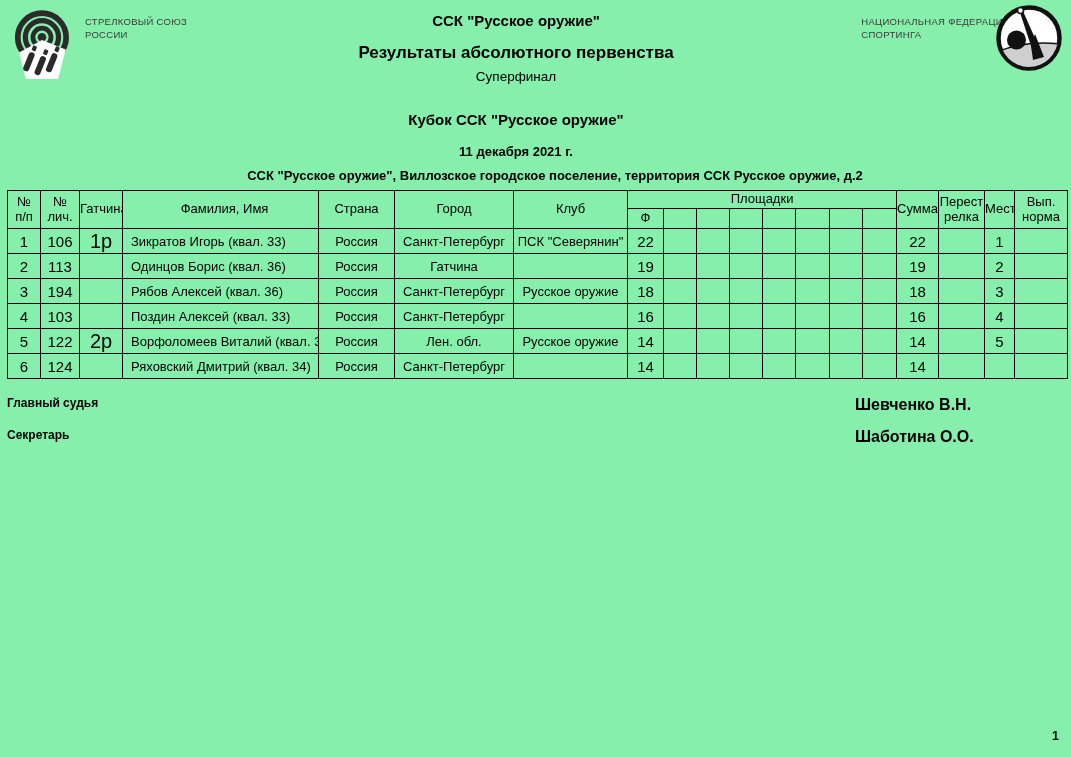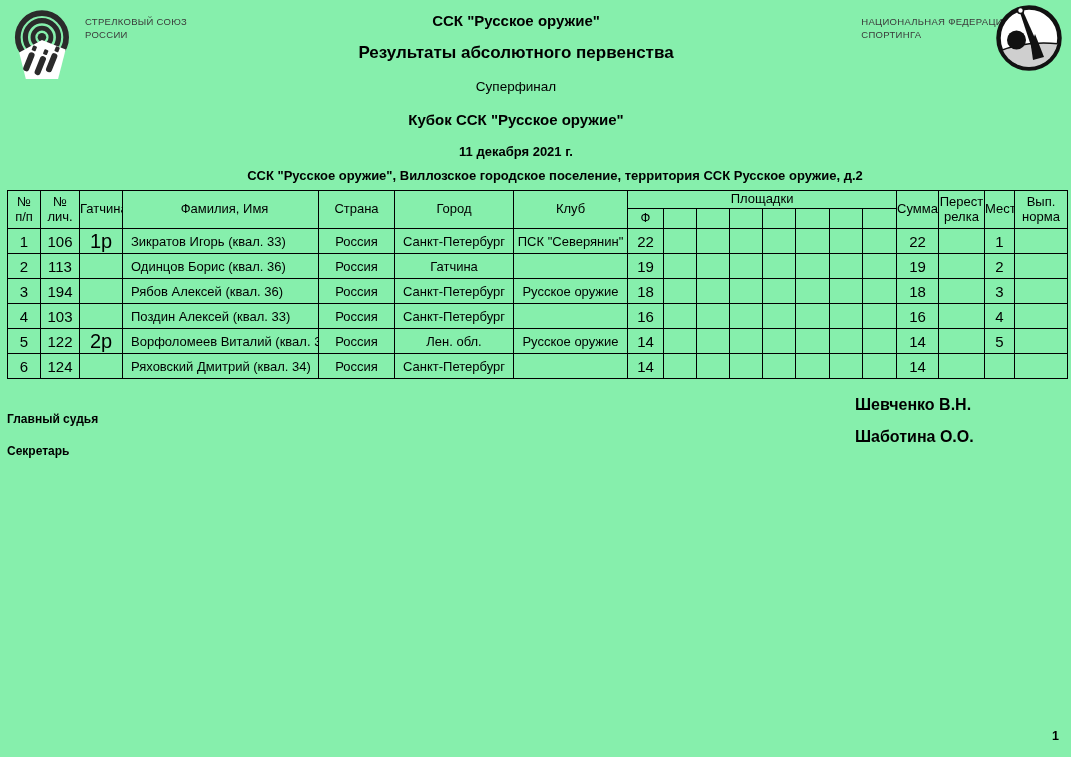--- a/index.html
+++ b/index.html
@@ -16,21 +16,21 @@
     color:#3a3a3a; letter-spacing:.3px; white-space:pre-line;
   }
   .org-right {
     position:absolute; right:82px; top:15px; font-size:9.5px; line-height:1.4;
     color:#3a3a3a; letter-spacing:.3px; text-align:left; white-space:pre-line;
   }
   .logo-right { position:absolute; left:995px; top:4px; width:68px; height:68px; }
   .title-band { position:absolute; left:0; width:1032px; text-align:center; }
   .t1 { top:12px; font-size:15px; font-weight:bold; }
   .t2 { top:43px; font-size:17px; font-weight:bold; }
-  .t3 { top:79px; font-size:13.5px; }
+  .t3 { top:69px; font-size:13.5px; }
   .t4 { top:111px; font-size:15px; font-weight:bold; }
   .t5 { top:144px; font-size:13px; font-weight:bold; }
   .venue {
     position:absolute; top:168px; left:43px; width:1024px; text-align:center;
     font-size:13px; font-weight:bold; white-space:nowrap;
   }
   
   .results { position:absolute; left:7px; top:190px; }
   table { border-collapse:collapse; table-layout:fixed; width:1060px; }
   th,td {
@@ -39,21 +39,21 @@
   }
   th { font-weight:normal; font-size:13px; white-space:pre-line; line-height:1.12; }
   thead tr.gr1 { height:18px; }
   thead tr.gr2 { height:20px; }
   tbody tr { height:25px; }
   td { font-size:13px; }
   td.col-name { text-align:left; padding:0 1px 0 8px;margin-left:40px; }
   td.col-num, td.col-id, td.col-f, td.col-sum, td.col-place { font-size:15px; }
   td.col-rank { font-size:20px; }
   
-  .sig-label { position:absolute; left:7px; font-size:12px; font-weight:bold;margin-top:16px; }
+  .sig-label { position:absolute; left:7px; font-size:12px; font-weight:bold; }
   .sig-name  { position:absolute; left:855px; font-size:16px; font-weight:bold; }
   .judge  { top:396px; }
   .secr   { top:428px; }
   .pagenum { position:absolute; left:1052px; top:729px; font-size:12.5px; font-weight:bold; }
 </style>
 </head>
 <body>
 
 <div class="page">
 

